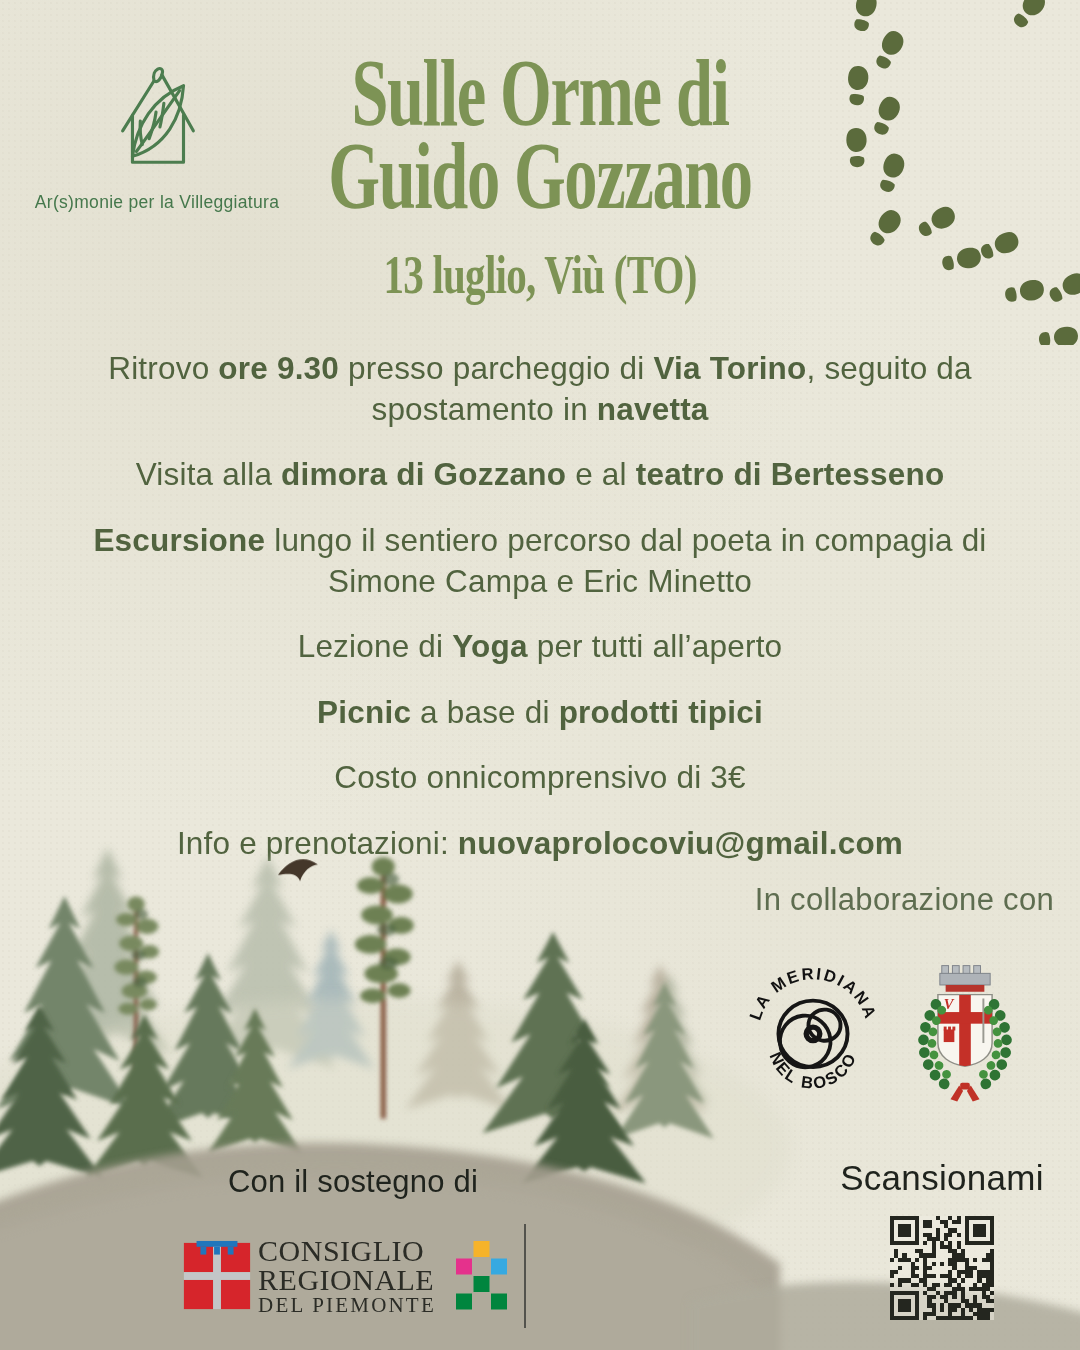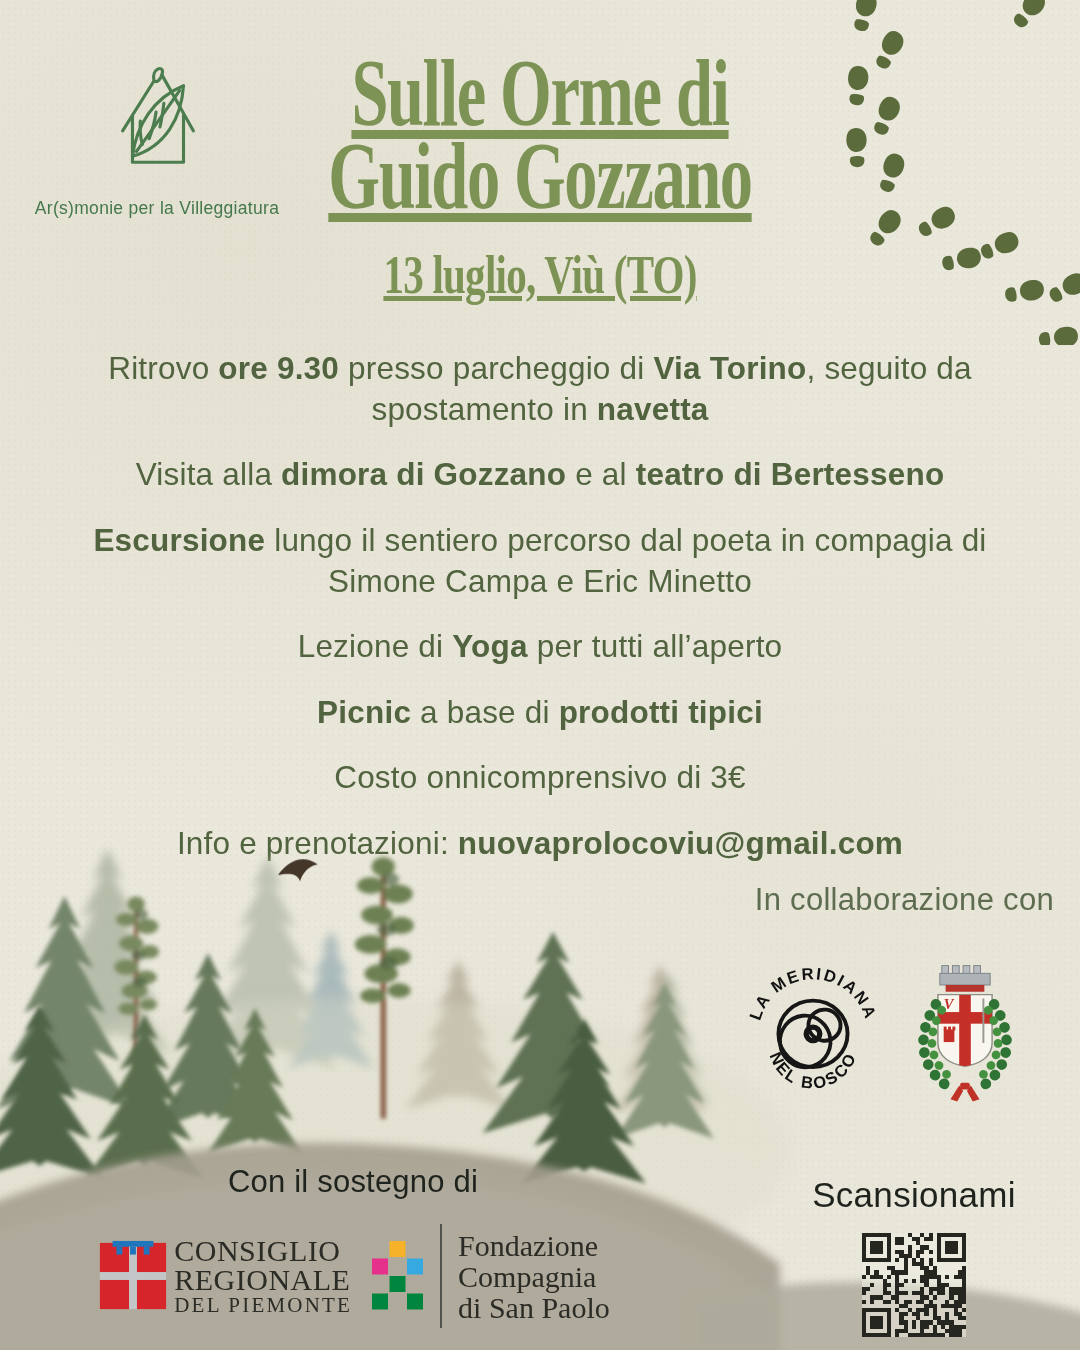--- a/index.html
+++ b/index.html
@@ -9,23 +9,23 @@
     background-image:
       radial-gradient(circle at 22% 18%, rgba(214,210,190,.35), transparent 42%),
       radial-gradient(circle at 78% 62%, rgba(222,219,201,.30), transparent 46%),
       radial-gradient(rgba(150,144,116,.055) 1px, transparent 1.4px);
     background-size:auto,auto,6px 6px;
     font-family:"Liberation Sans",sans-serif;
   }
   
   .brand{position:absolute;left:22px;top:58px;width:270px;text-align:center;}
   .brand-icon{width:108px;height:128px;}
-  .brand-label{margin-top:8px;font-size:17.5px;letter-spacing:.3px;color:#45784c;}
-  
-  .titleblock{position:absolute;left:0;right:0;top:52px;text-align:center;color:#7d9355;text-decoration:underline;}
+  .brand-label{margin-top:2px;font-size:17.5px;letter-spacing:.3px;color:#45784c;}
+  
+  .titleblock{position:absolute;left:0;right:0;top:52px;text-align:center;color:#7d9355;}
   .title-line{display:block;font-family:"Liberation Serif",serif;font-weight:bold;
     font-size:95px;line-height:83px;letter-spacing:-2px;transform:scaleX(.70);}
   .date-line{display:block;margin-top:26px;font-family:"Liberation Serif",serif;
     font-weight:bold;font-size:54px;letter-spacing:-1px;transform:scaleX(.76);}
   
   .details{position:absolute;left:64px;right:64px;top:348px;text-align:center;color:#51633f;}
   .detail{margin:0 0 25px;font-size:31.5px;line-height:1.29;letter-spacing:.2px;}
   .detail .b{font-weight:bold;}
   
   .collab{position:absolute;right:26px;top:882px;width:340px;text-align:right;}
@@ -39,21 +39,21 @@
   .support-logos{margin-top:24px;display:flex;justify-content:center;align-items:center;gap:20px;}
   .consiglio{display:flex;align-items:center;gap:4px;}
   .consiglio-text{text-align:left;font-family:"Liberation Serif",serif;color:#2b2c26;}
   .consiglio-l1,.consiglio-l2{font-size:30px;line-height:29px;letter-spacing:.5px;}
   .consiglio-l3{font-size:21px;line-height:22px;letter-spacing:2.2px;}
   .fondazione{display:flex;align-items:center;gap:16px;}
   .fond-divider{width:2px;height:104px;background:#53534d;}
   .fond-text{text-align:left;font-family:"Liberation Serif",serif;color:#2b2c26;
     font-size:30px;line-height:31px;}
   
-  .qrblock{position:absolute;left:806px;top:1158px;width:216px;text-align:center;color:#1f231d;margin-top:17px;}
+  .qrblock{position:absolute;left:834px;top:1158px;width:216px;text-align:center;color:#1f231d;}
   .qr-heading{font-size:35px;letter-spacing:.3px;}
   .qr-svg{margin-top:18px;width:104px;height:104px;background:rgba(238,236,226,.55);}
   
   .footprints{position:absolute;right:0;top:0;width:300px;height:345px;}
 </style>
 </head>
 <body>
 
 <div class="poster">
 
@@ -269,25 +269,20 @@
       <div class="fondazione">
         <svg width="52" height="70" viewBox="0 0 52 70">
           <rect x="17.5" y="0" width="16" height="16" fill="#f6b32a"></rect>
           <rect x="0" y="17.5" width="16" height="16" fill="#e5318c"></rect>
           <rect x="35" y="17.5" width="16" height="16" fill="#36a9e1"></rect>
           <rect x="17.5" y="35" width="16" height="16" fill="#00853e"></rect>
           <rect x="0" y="52.5" width="16" height="16" fill="#00853e"></rect>
           <rect x="35" y="52.5" width="16" height="16" fill="#00853e"></rect>
         </svg>
         <div class="fond-divider"></div>
-        <div class="fond-text">
-          <div>Fondazione</div>
-          <div>Compagnia</div>
-          <div>di San Paolo</div>
-        </div>
       </div>
     </div>
   </div>
 
   <div class="qrblock">
     <div class="qr-heading">Scansionami</div>
     <svg class="qr-svg" id="qr" viewBox="0 0 25 25" shape-rendering="crispEdges">
         <rect x="11" y="0" width="1" height="1" fill="#24261f"></rect>
         <rect x="14" y="0" width="1" height="1" fill="#24261f"></rect>
         <rect x="16" y="0" width="1" height="1" fill="#24261f"></rect>

